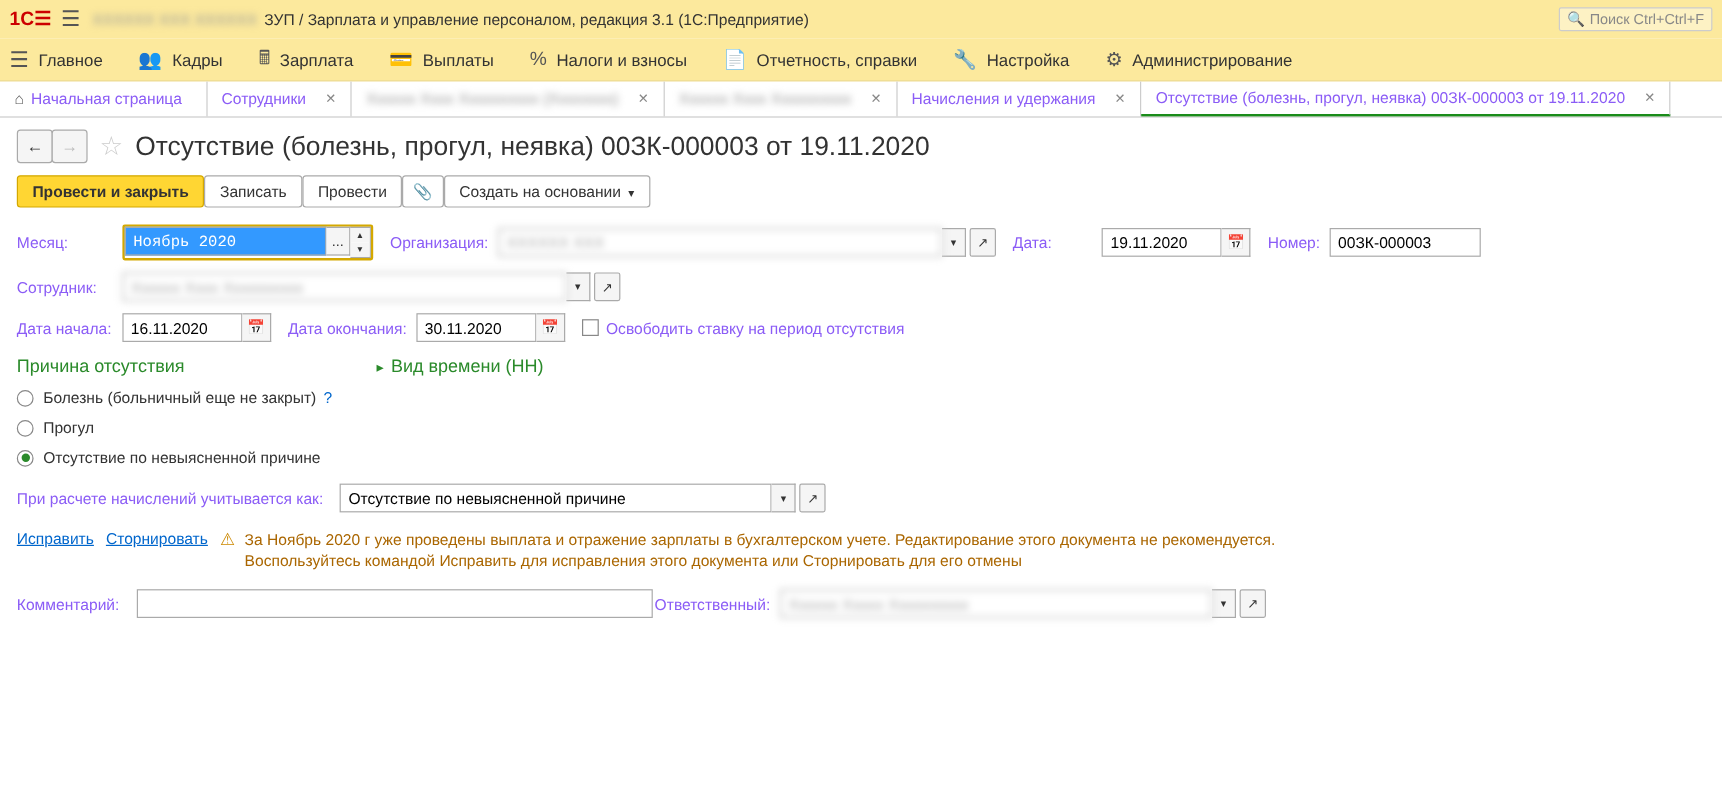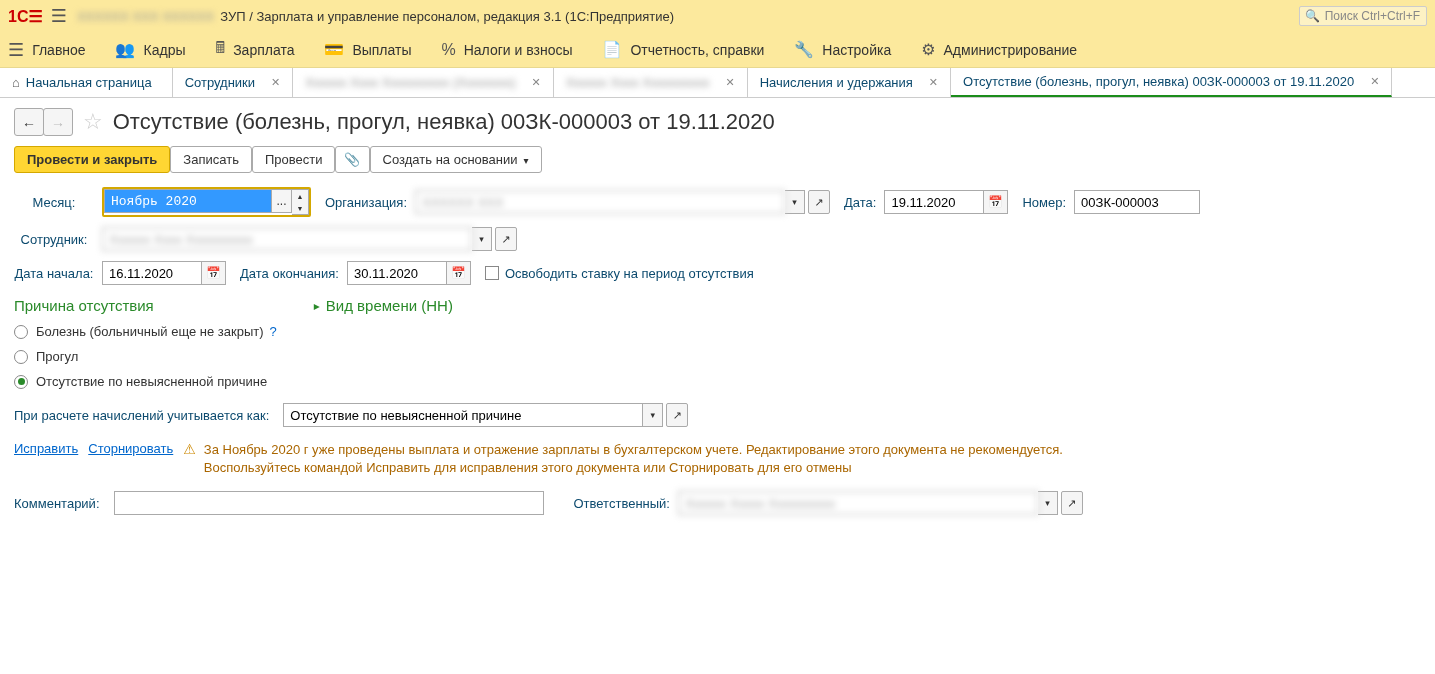--- a/index.html
+++ b/index.html
@@ -38,21 +38,21 @@
 
 
 .toolbar { display: flex; align-items: center; margin-bottom: 14px; }
 .btn { border: 1px solid #aaa; background: #fff; padding: 5px 12px; border-radius: 3px; cursor: pointer; font-size: 13px; color: #333; }
 .btn.primary { background: #ffd633; border-color: #d4a800; font-weight: bold; }
 .btn.icon-only { padding: 5px 8px; }
 .btn .caret { margin-left: 6px; font-size: 10px; }
 
 
 .form-row { display: flex; align-items: center; margin-bottom: 10px; }
-.lbl { color: #0c4a6e; margin-right: 8px; font-size: 13px; text-align: center; }
+.lbl { color: #8b5cf6; margin-right: 8px; font-size: 13px; }
 .field-group { display: flex; align-items: center; }
 .input { border: 1px solid #aaa; background: #fff; height: 24px; padding: 0 6px; font-size: 13px; }
 .input.month { width: 168px; background: #fff; font-family: Liberation Mono, monospace; }
 .input.month.selected { background: #3399ff; color: #fff; }
 .month-wrap { border: 2px solid #d4a800; border-radius: 2px; display: flex; }
 .spinner { display: flex; flex-direction: column; border: 1px solid #aaa; border-left: none; }
 .spinner div { height: 12px; width: 16px; display: flex; align-items: center; justify-content: center; font-size: 7px; cursor: pointer; background: #f5f5f5; }
 .ellipsis-btn { width: 20px; height: 24px; border: 1px solid #aaa; border-left: none; background: #f5f5f5; display: flex; align-items: center; justify-content: center; cursor: pointer; font-size: 12px; }
 .small-btn { width: 22px; height: 24px; border: 1px solid #aaa; background: #f5f5f5; display: flex; align-items: center; justify-content: center; cursor: pointer; font-size: 11px; margin-left: 3px; border-radius: 2px; }
 .dd-btn { width: 20px; height: 24px; border: 1px solid #aaa; border-left: none; background: #f5f5f5; display: flex; align-items: center; justify-content: center; cursor: pointer; font-size: 9px; }
@@ -185,21 +185,21 @@
         </div>
     </div>
     <span class="lbl" style="margin-left:14px">Организация:</span>
     <div class="field-group">
       <input class="input blur-field" style="width: 370px;" value="XXXXXX XXX">
       <div class="dd-btn">▾</div>
       <div class="small-btn">↗</div>
     </div>
     <span class="lbl" style="margin-left:14px">Дата:</span>
     <div class="field-group">
-      <input class="input" style="width: 100px;" value="19.11.2020">
+      <input class="input" style="width: 100px; margin-left: 34px;" value="19.11.2020">
       <div class="cal-btn">📅</div>
     </div>
     <span class="lbl" style="margin-left:14px">Номер:</span>
     <input class="input" style="width: 126px;" value="00ЗК-000003">
   </div>
 
   <div class="form-row">
     <span class="lbl" style="width:80px">Сотрудник:</span>
     <div class="field-group">
       <input class="input blur-field" style="width: 370px;" value="Xxxxxx Xxxx Xxxxxxxxxx">
@@ -260,20 +260,20 @@
     <span class="warn-icon">⚠</span>
     <div class="warn-text">
       <span>За Ноябрь 2020 г уже проведены выплата и отражение зарплаты в бухгалтерском учете. Редактирование этого документа не рекомендуется.</span><br>
       <span>Воспользуйтесь командой Исправить для исправления этого документа или Сторнировать для его отмены</span>
     </div>
   </div>
 
   <div class="form-row">
     <span class="lbl">Комментарий:</span>
     <input class="input" style="width: 430px; margin-left: 6px;">
-    <span class="lbl" style="margin-left:30px">Ответственный:</span>
+    <span class="lbl" style="margin-left:2px">Ответственный:</span>
     <div class="field-group">
       <input class="input blur-field" style="width: 360px;" value="Xxxxxx Xxxxx Xxxxxxxxxx">
       <div class="dd-btn">▾</div>
       <div class="small-btn">↗</div>
     </div>
   </div>
 </div>
 
 </body></html>

